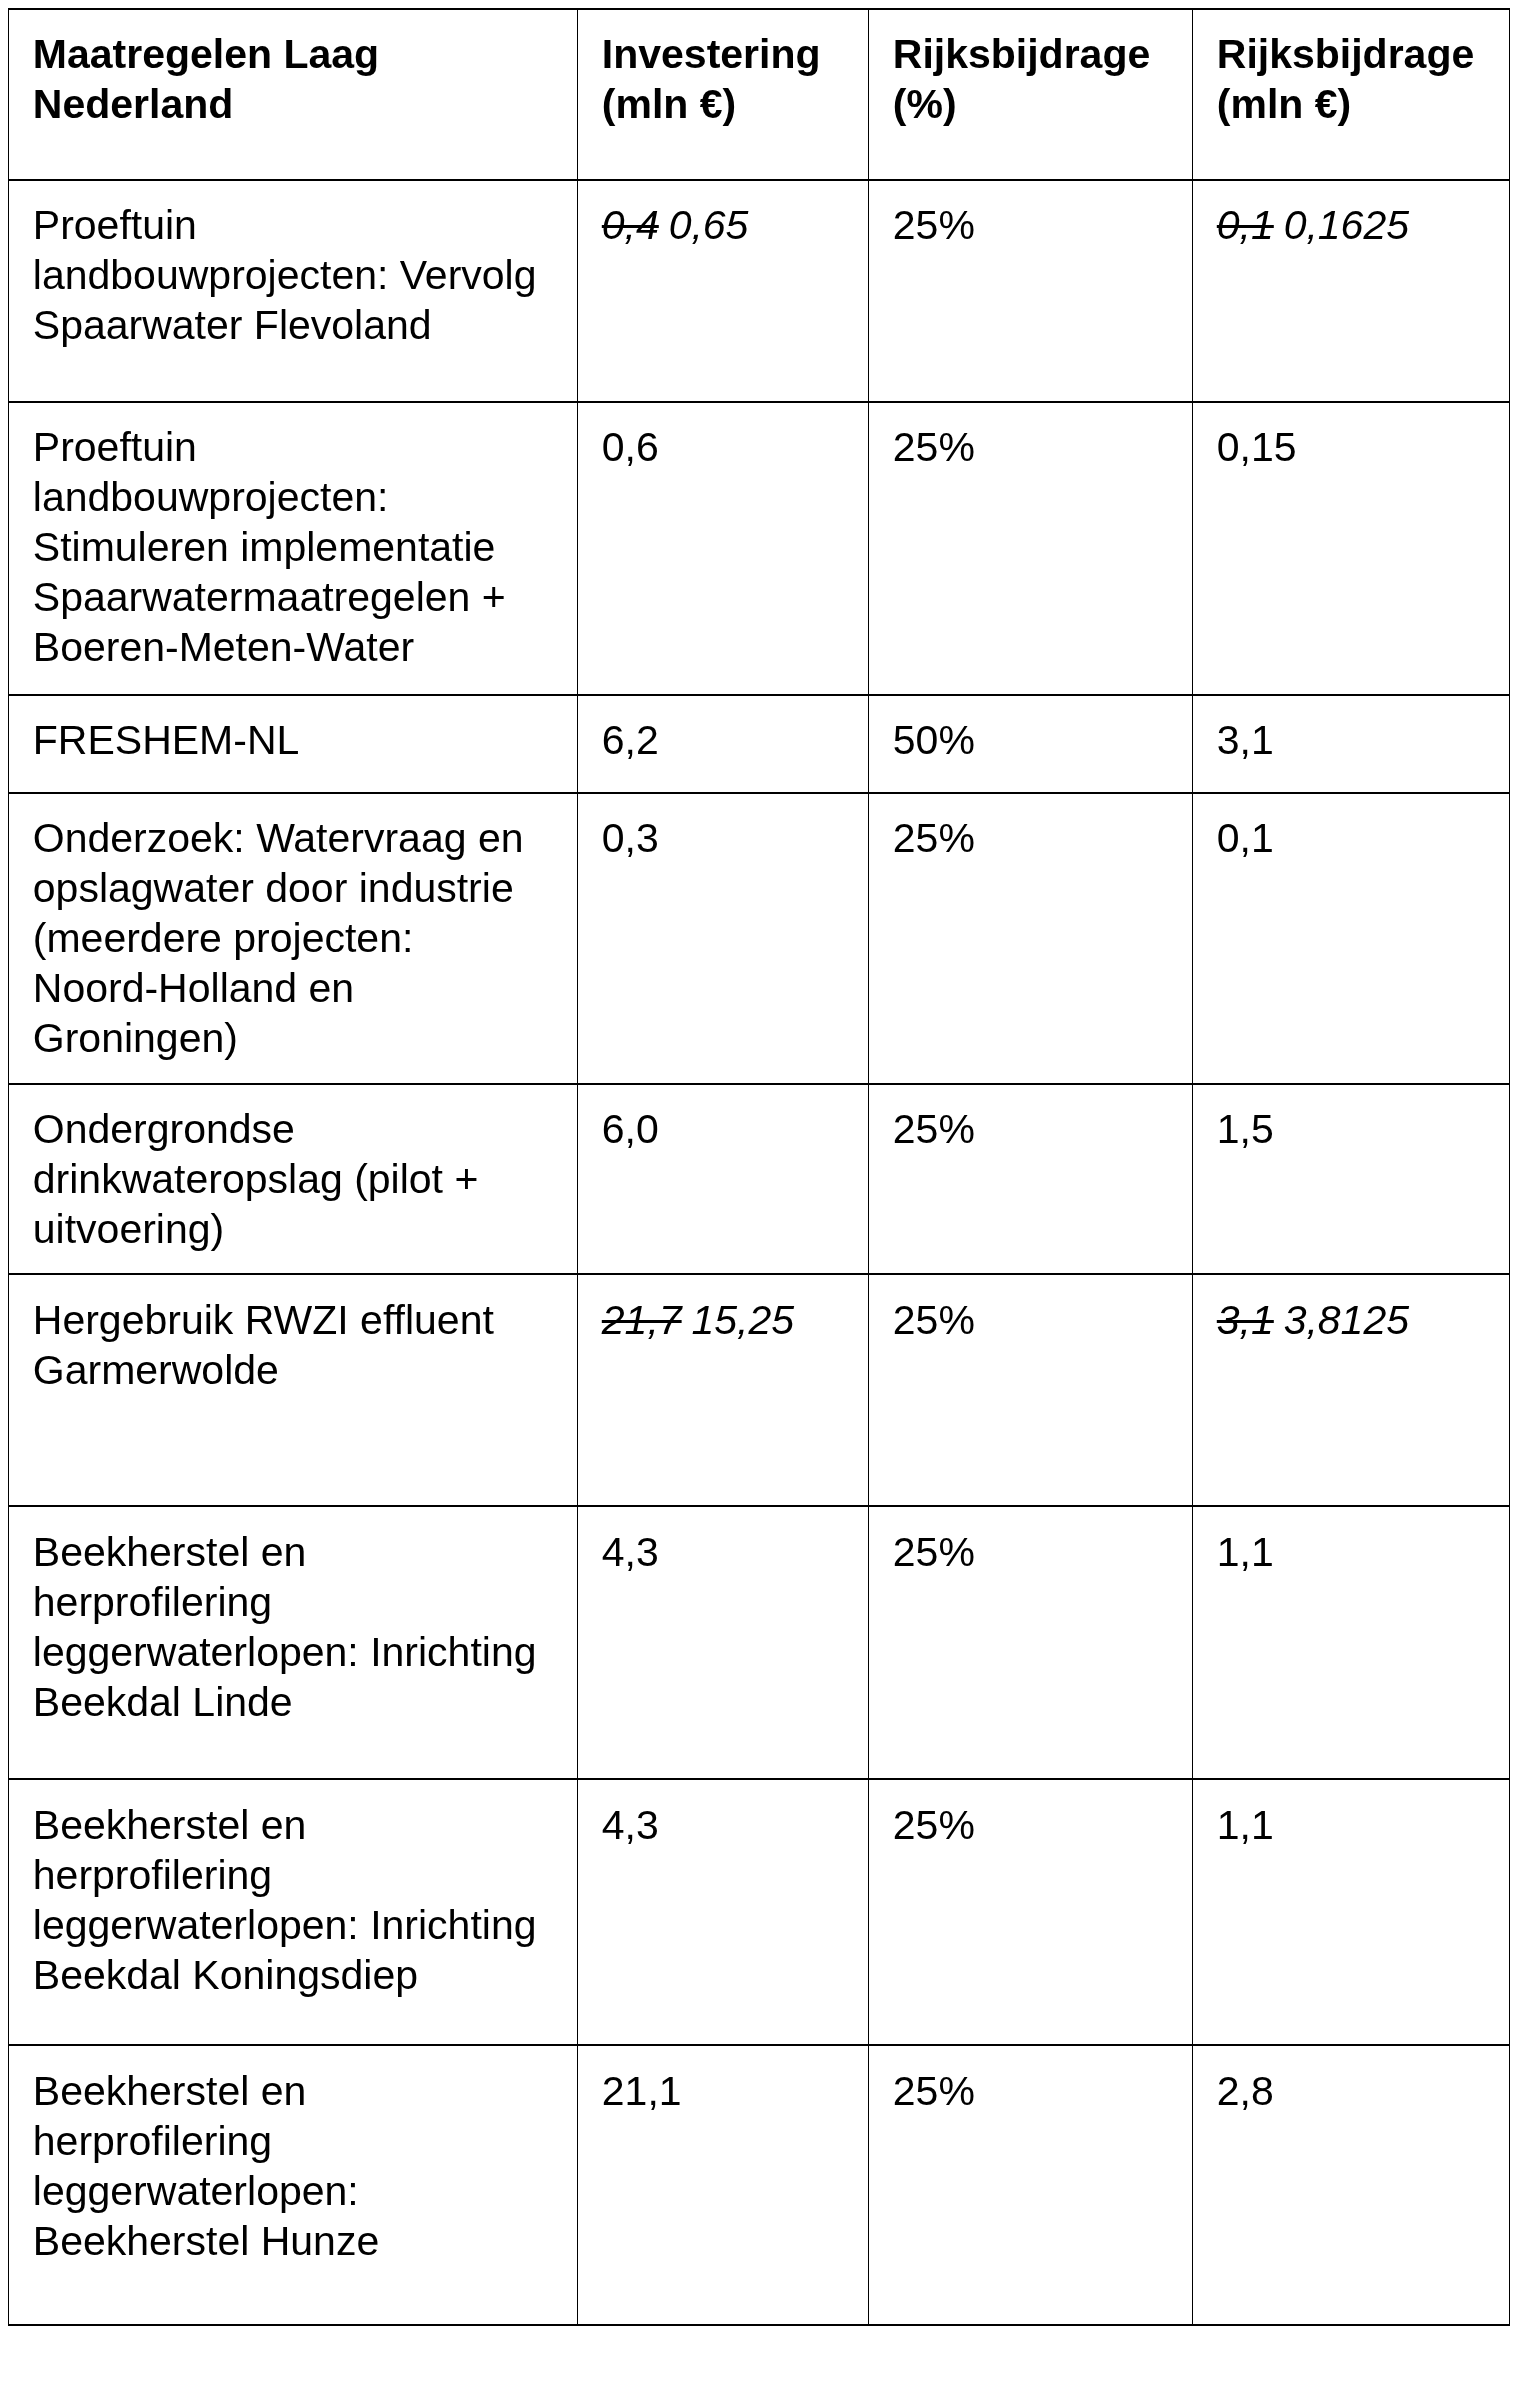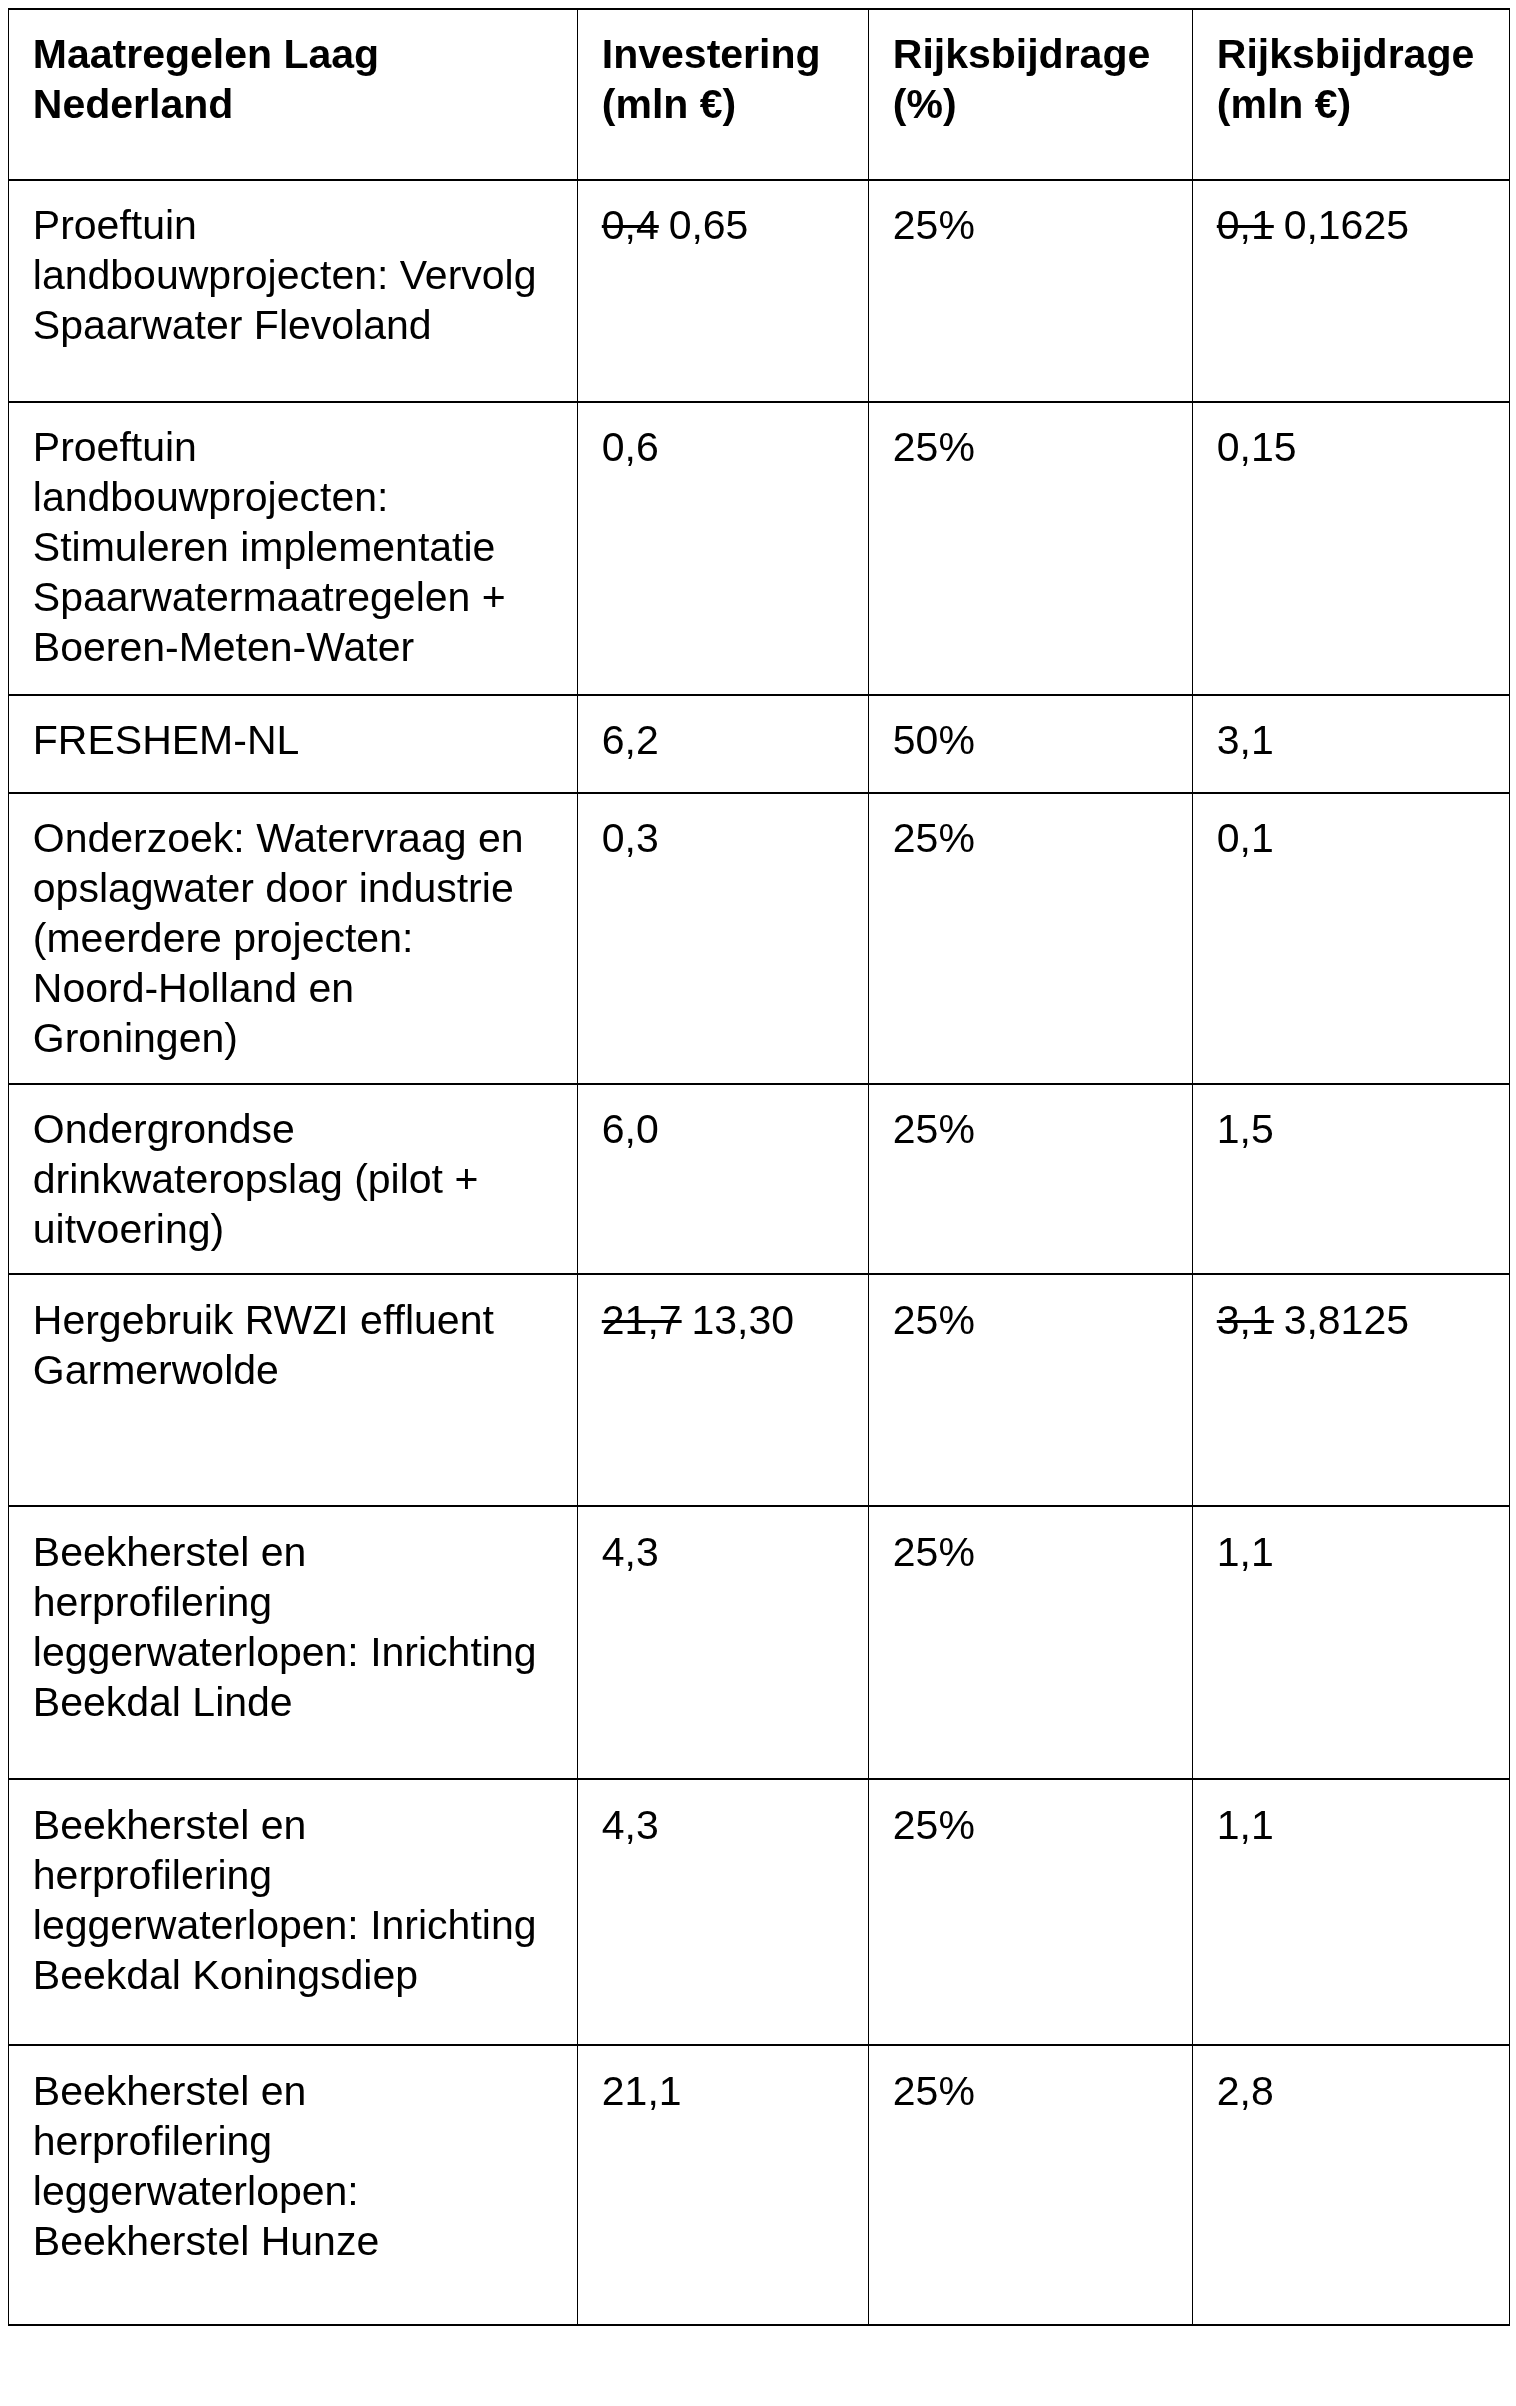--- a/index.html
+++ b/index.html
@@ -32,21 +32,21 @@
     vertical-align: top;
     text-align: left;
     font-size: 41px;
     line-height: 50px;
     padding: 19.4px 14.6px 19.4px 24px;
     overflow: hidden;
     word-wrap: break-word;
   }
   th { font-weight: bold; }
   td.cell-maatregel, th.cell-maatregel { padding-right: 27px; }
-  .revised { }
+  .revised { font-style: italic; }
   .strike {
     text-decoration: line-through;
     text-decoration-thickness: 2.9px;
     margin-right: 0.24em;
   }
 </style>
 </head>
 <body>
 
 <div class="page">
@@ -91,21 +91,21 @@
         <td>0,1</td>
       </tr>
       <tr style="height:184px">
         <td class="cell-maatregel">Ondergrondse drinkwateropslag (pilot + uitvoering)</td>
         <td>6,0</td>
         <td>25%</td>
         <td>1,5</td>
       </tr>
       <tr style="height:232px">
         <td class="cell-maatregel">Hergebruik RWZI effluent Garmerwolde</td>
-        <td><span class="revised strike">21,7</span><span class="revised">13,30</span></td>
+        <td><span class="revised strike">21,7</span><span class="revised">15,25</span></td>
         <td>25%</td>
         <td><span class="revised strike">3,1</span><span class="revised">3,8125</span></td>
       </tr>
       <tr style="height:273px">
         <td class="cell-maatregel">Beekherstel en herprofilering leggerwaterlopen: Inrichting Beekdal Linde</td>
         <td>4,3</td>
         <td>25%</td>
         <td>1,1</td>
       </tr>
       <tr style="height:266px">

